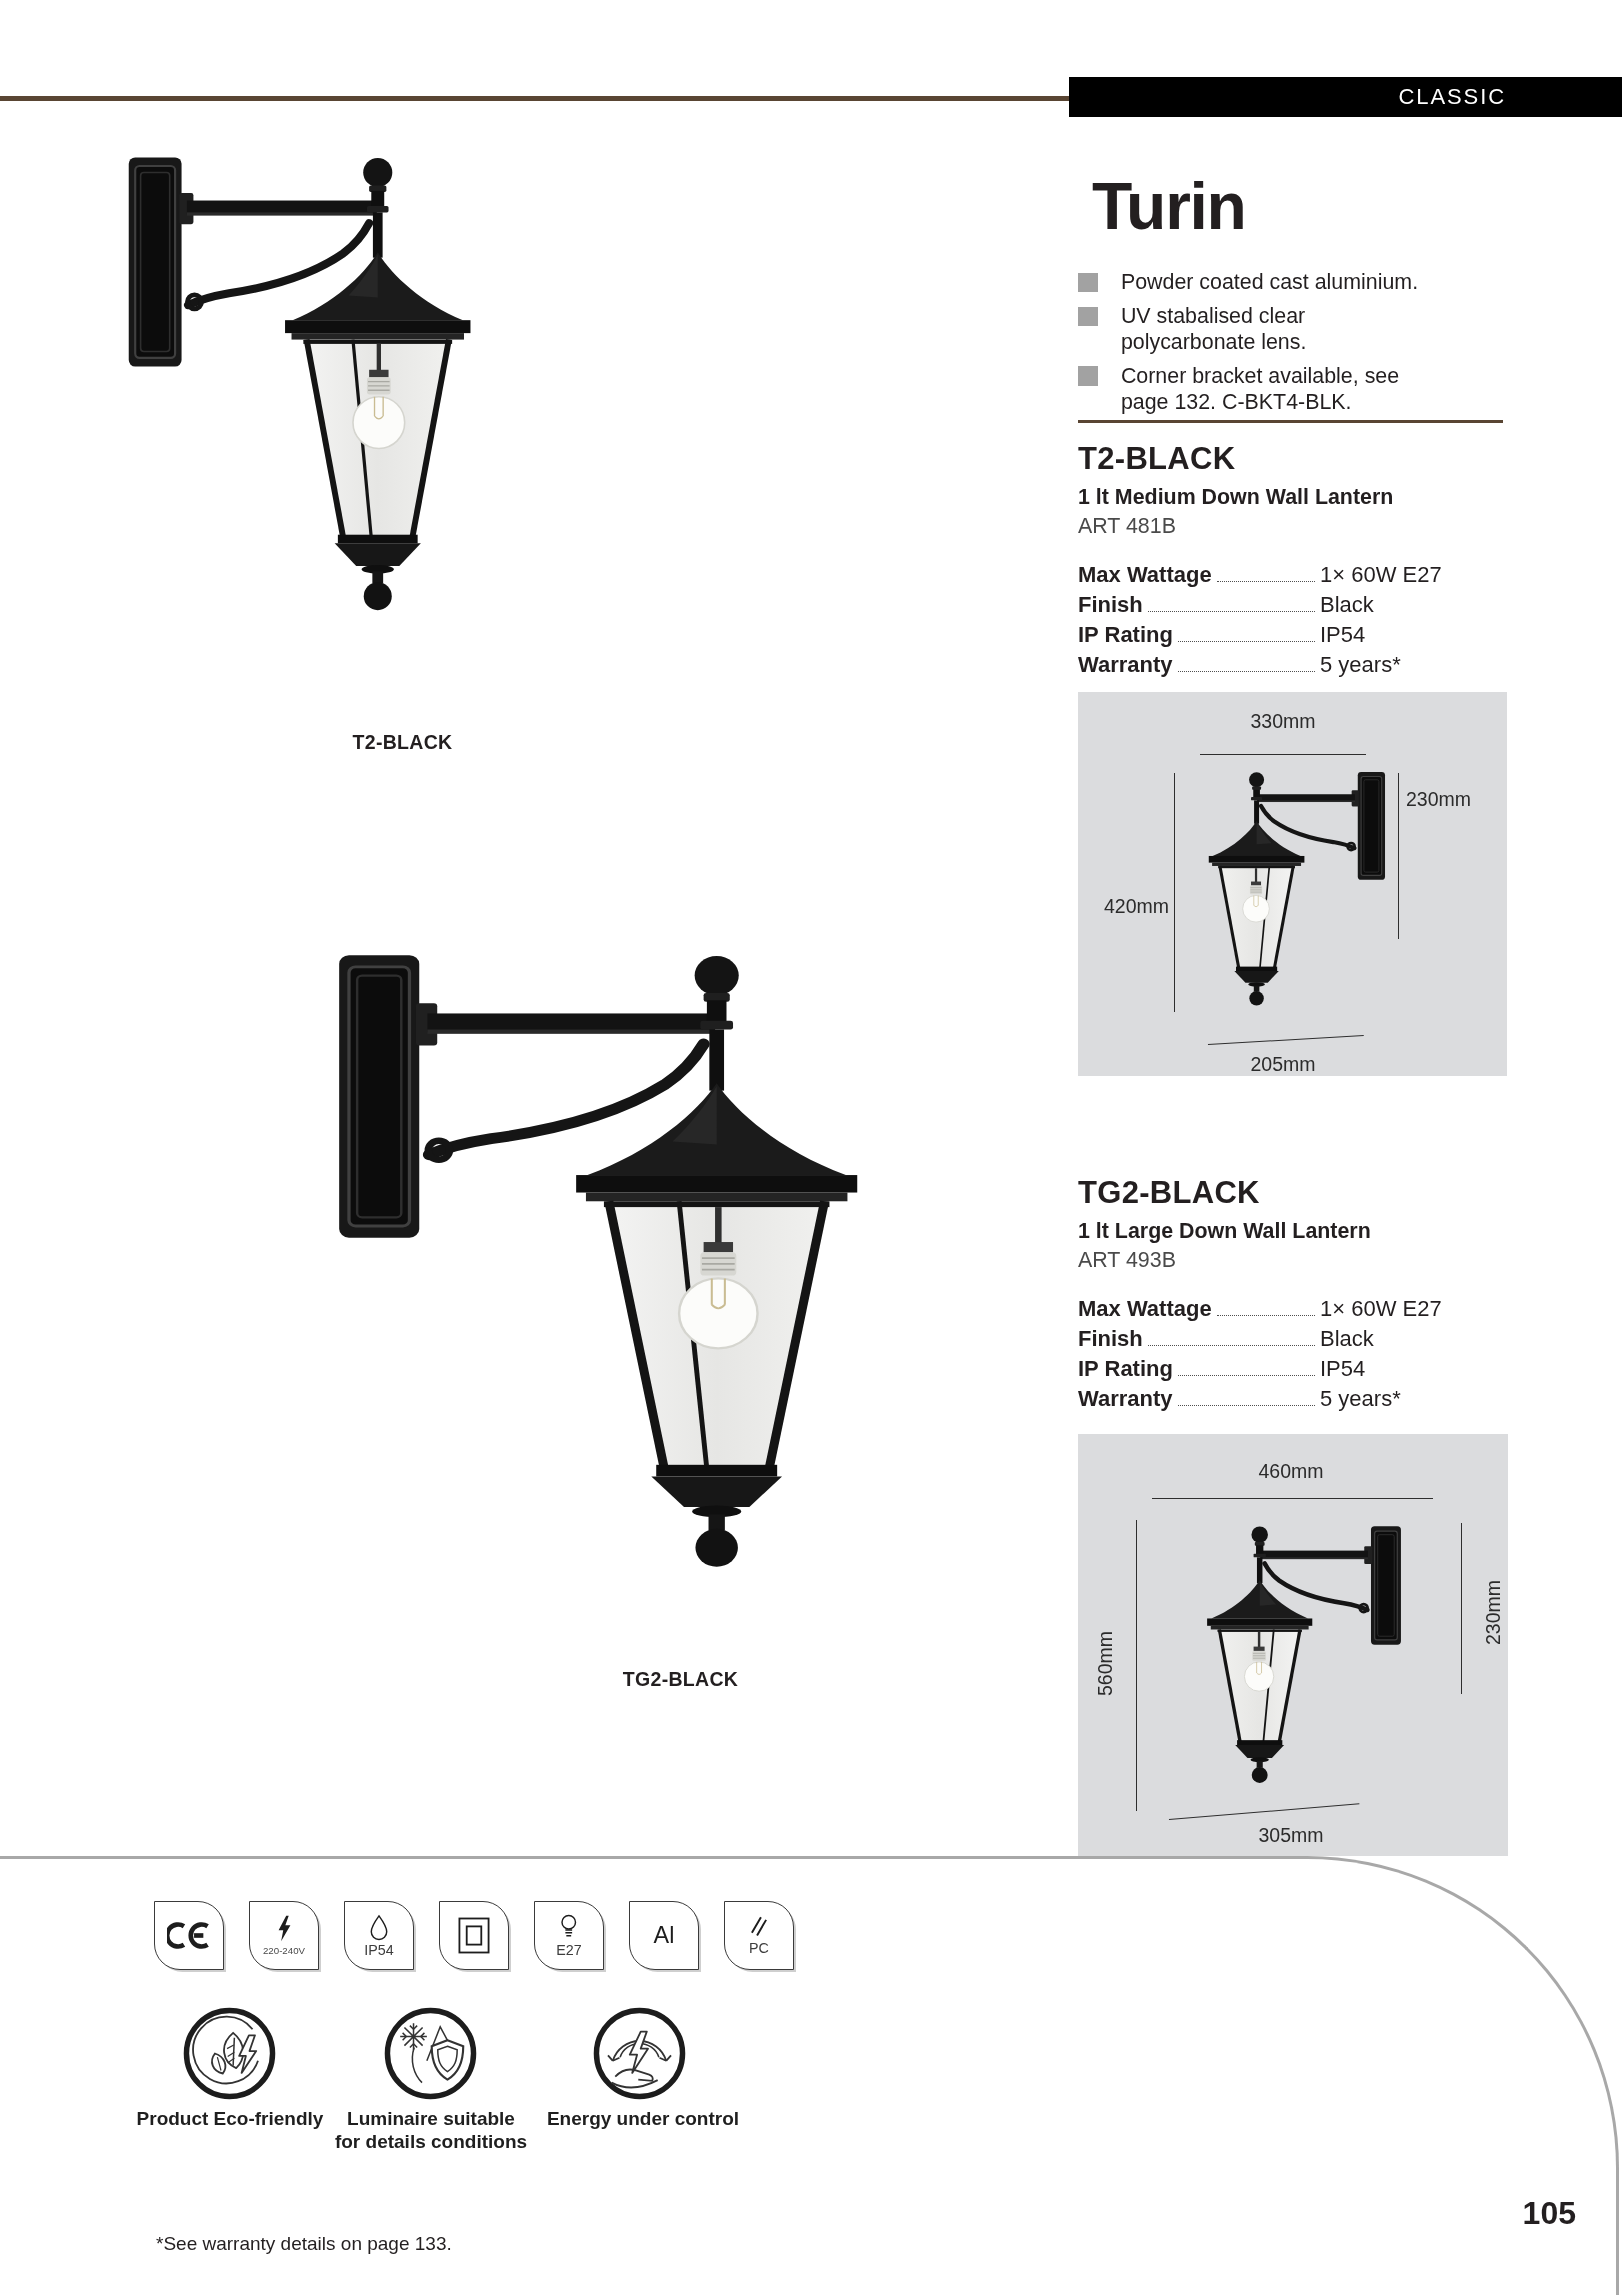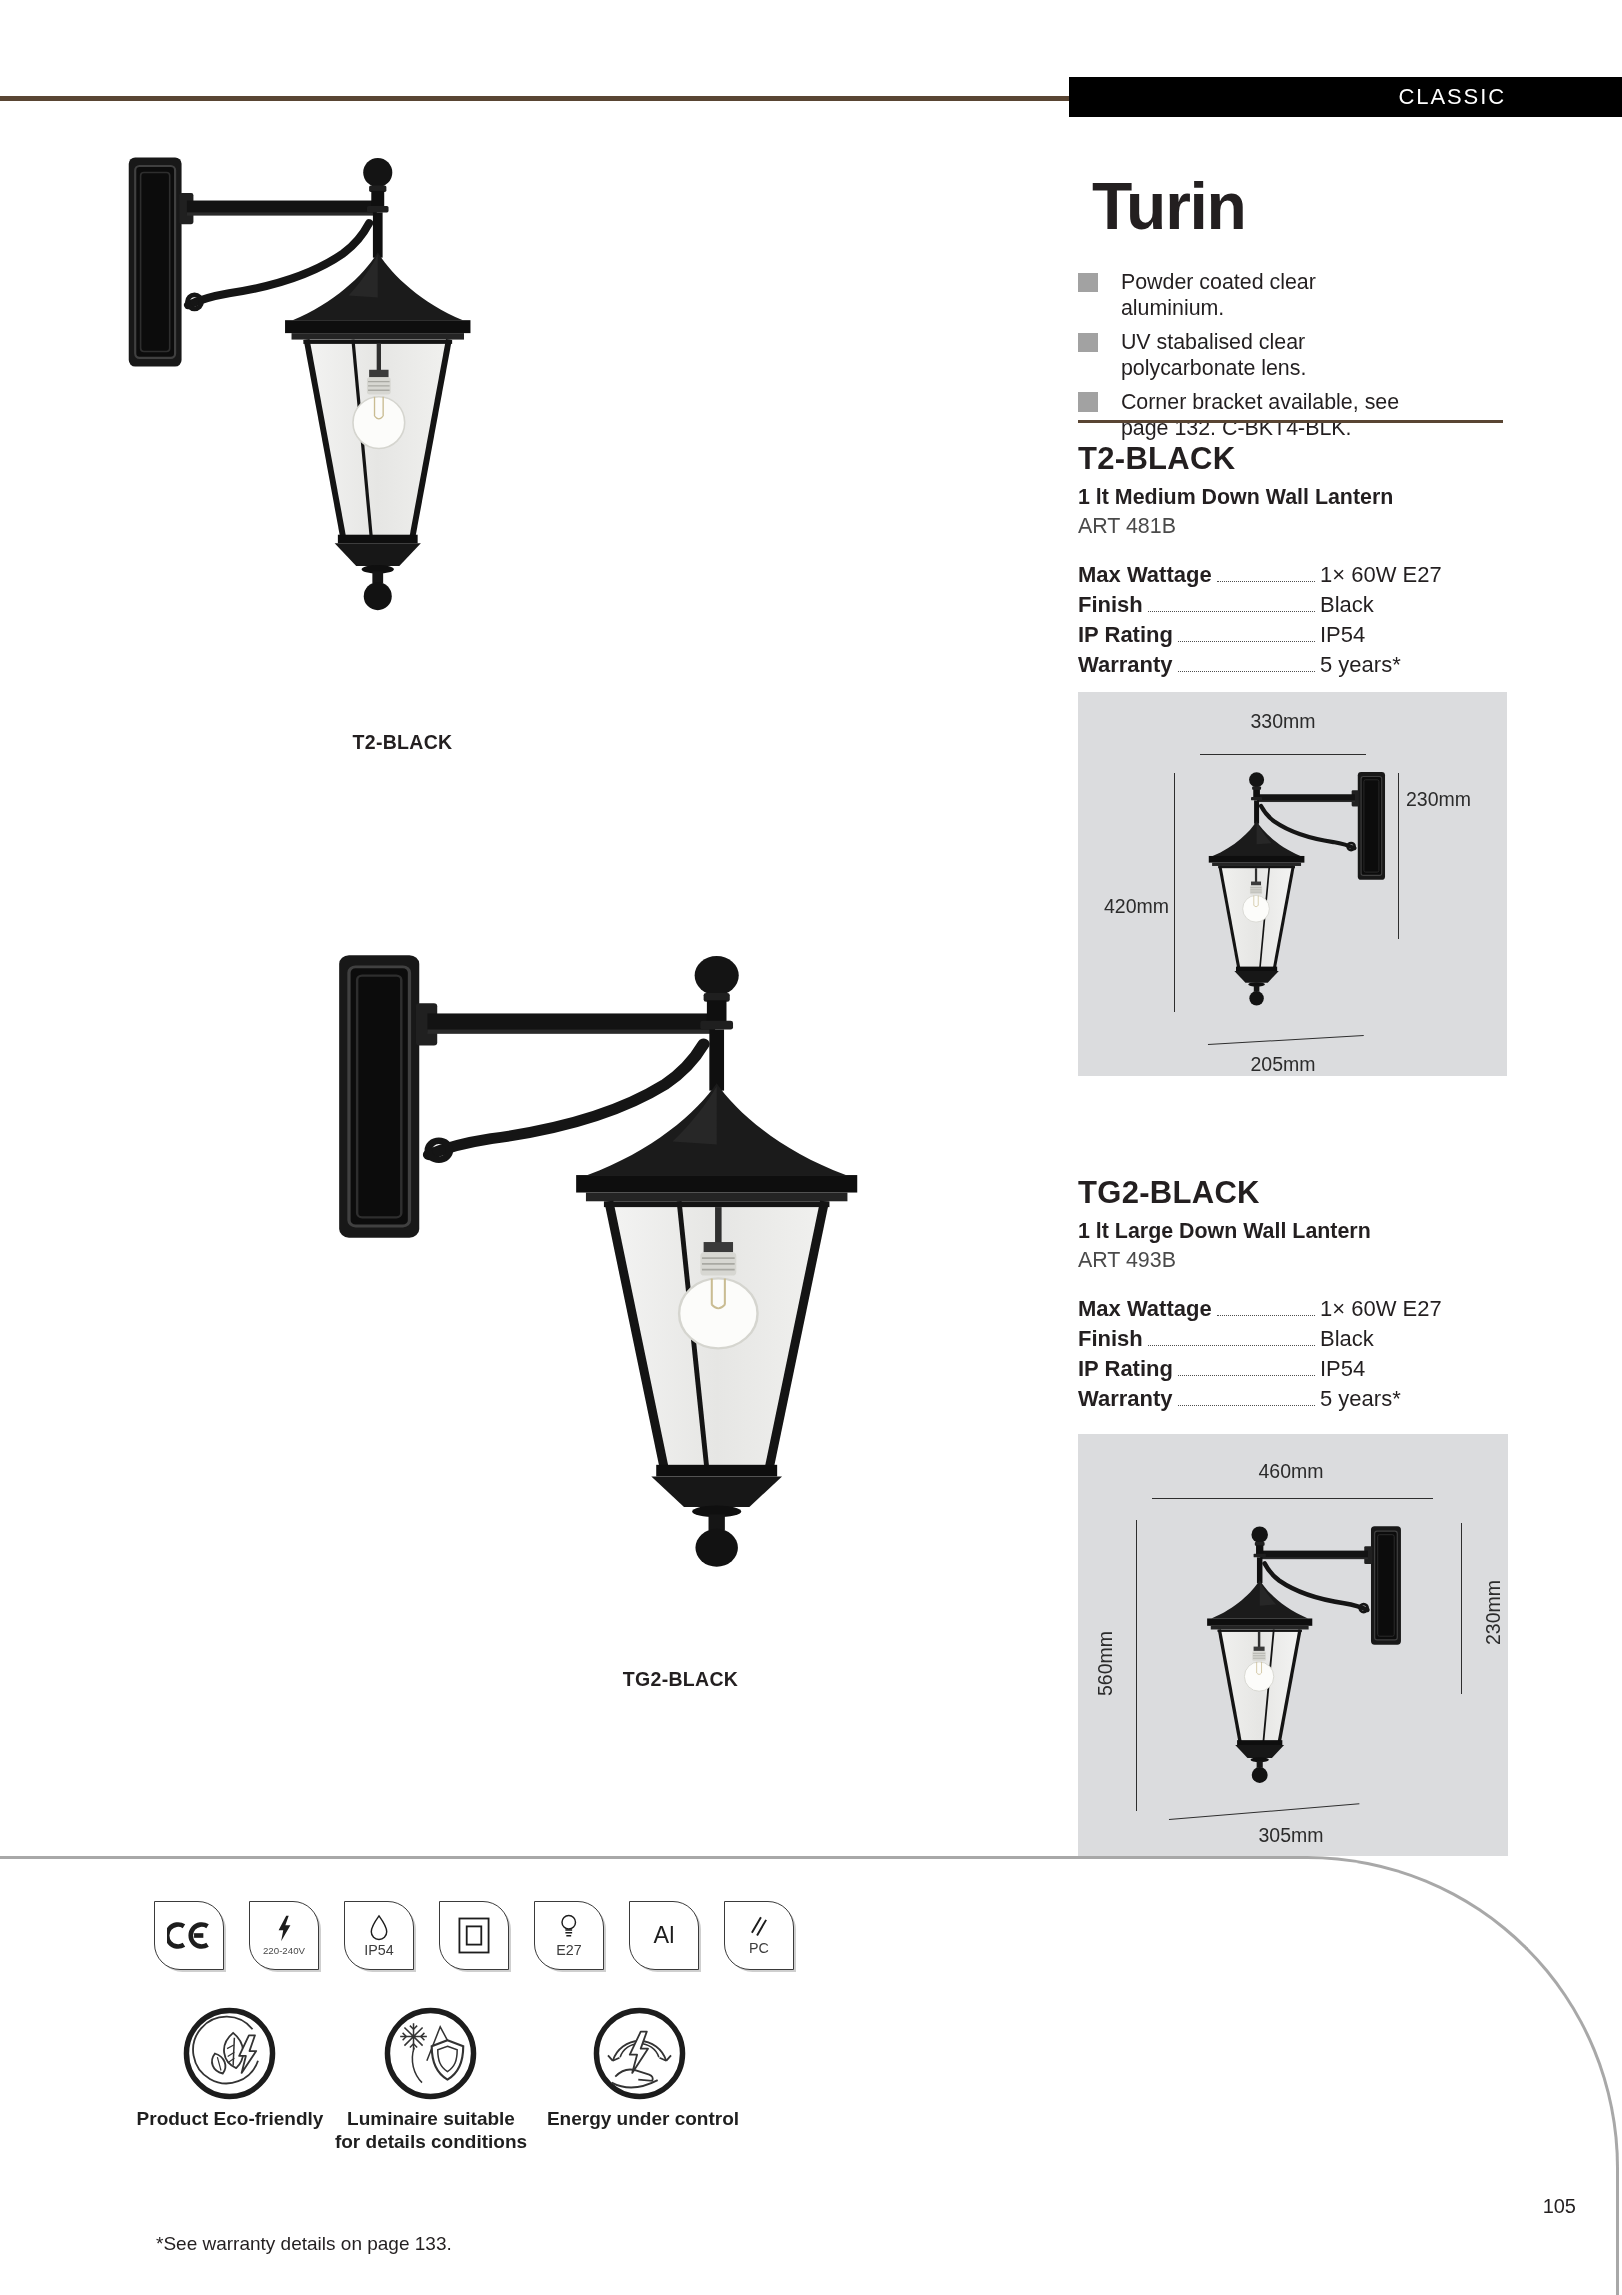--- a/index.html
+++ b/index.html
@@ -55,21 +55,21 @@
   .badges{left:154px;top:1901px;display:flex;gap:25px;justify-content:space-between;}
   .badge{width:70px;height:69px;border:1.3px solid #3a3a3a;border-radius:0 26px 0 26px;background:#fff;box-shadow:2.6px 2.6px 0 -0.6px #cfcfcf;display:flex;flex-direction:column;align-items:center;justify-content:center;box-sizing:border-box;}
   .badge .blabel{font-size:14.3px;color:#3d3d3d;margin-top:2.6px;line-height:1;}
   .badge .bsmall{font-size:9.7px;color:#4a4a4a;margin-top:3.9px;line-height:1;}
   .badge .btext-big{font-size:23.4px;color:#1d1d1d;font-weight:500;line-height:1;}
 
   
   .feat-label{font-size:19px;line-height:23.4px;font-weight:600;text-align:center;width:286px;color:#1f1f1f;}
 
   .footnote{left:156px;top:2233px;font-size:19px;font-weight:500;}
-  .pagenum{left:1482px;top:2195px;width:94px;text-align:right;font-size:20px;font-weight:400;}
+  .pagenum{left:1482px;top:2195px;width:94px;text-align:right;font-size:32px;font-weight:700;}
 </style>
 </head>
 <body>
 
 <svg width="0" height="0" style="position:absolute" aria-hidden="true">
   <defs>
     <linearGradient id="glassG" x1="0" y1="0" x2="1" y2="0">
       <stop offset="0" stop-color="#f4f4f3"></stop>
         <stop offset="0.5" stop-color="#e6e6e4"></stop>
         <stop offset="1" stop-color="#f1f1ef"></stop>
@@ -114,21 +114,21 @@
 
 <div class="abs top-rule"></div>
 <div class="abs banner">
   <span>CLASSIC</span>
 </div>
 <h1 class="abs title">Turin</h1>
 
 <div class="abs bullets">
   <div class="bullet">
     <span class="sq"></span>
-    <span class="bt">Powder coated clear aluminium.</span>
+    <span class="bt">Powder coated cast aluminium.</span>
   </div>
   <div class="bullet">
     <span class="sq"></span>
     <span class="bt">UV stabalised clear polycarbonate lens.</span>
   </div>
   <div class="bullet">
     <span class="sq"></span>
     <span class="bt">Corner bracket available, see page 132. C-BKT4-BLK.</span>
   </div>
 </div>

